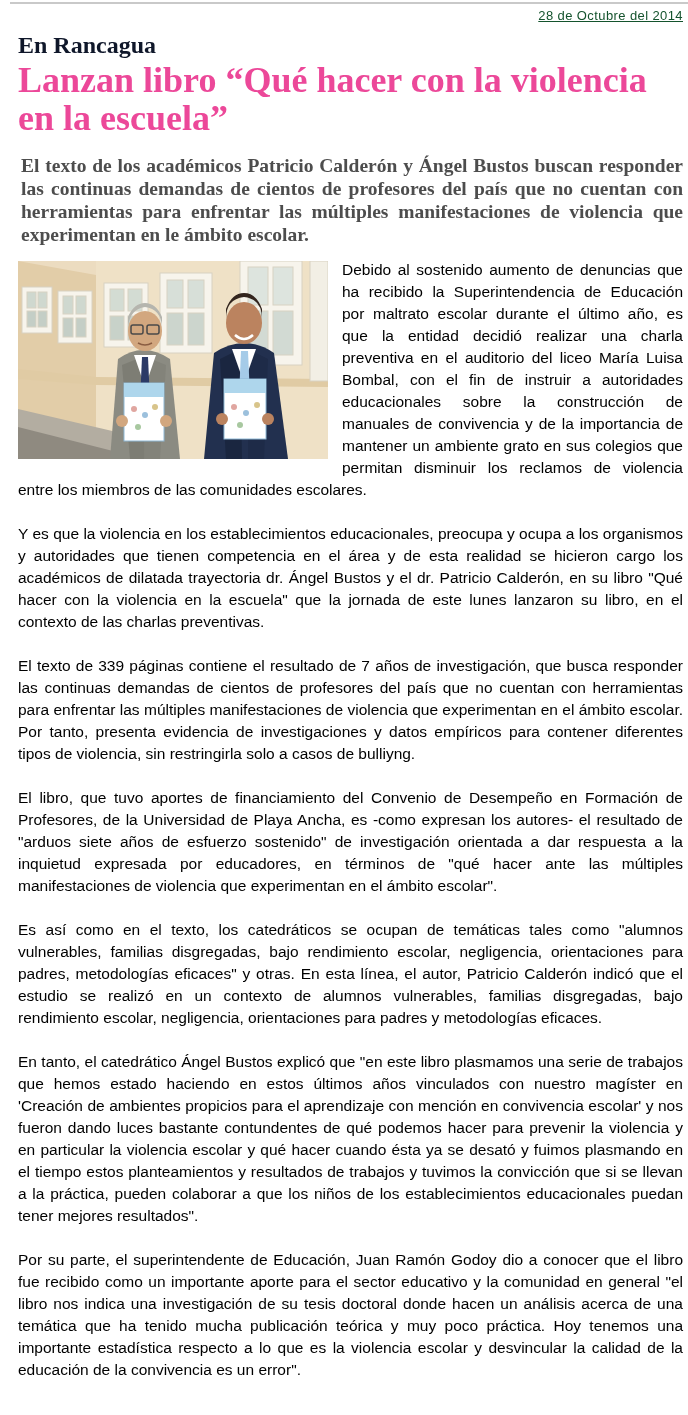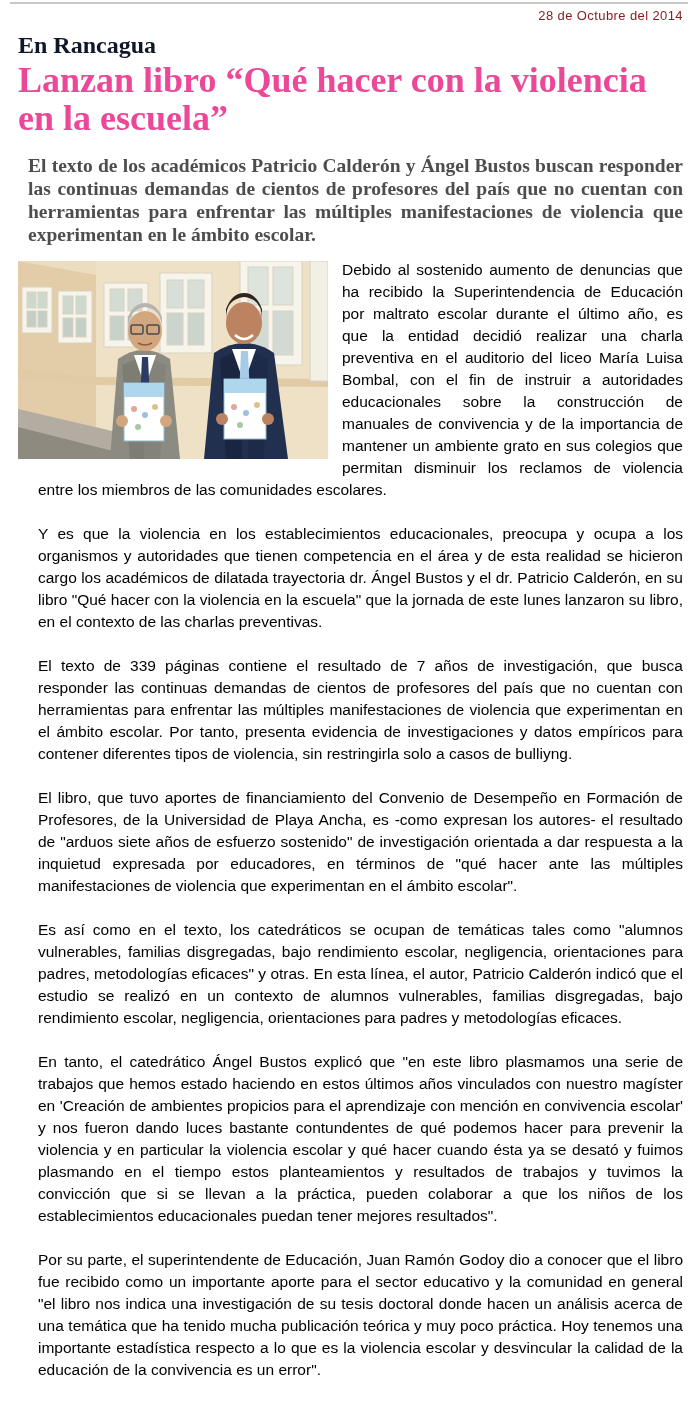--- a/index.html
+++ b/index.html
@@ -11,25 +11,26 @@
     color: #000;
     background: #fff;
   }
   .top-border {
     border-top: 2px solid #c9c9c9;
     margin: 2px -5px 0 -8px;
     height: 0;
   }
   .date-line {
     text-align: right;
-    color: #7f1d1d;
+    color: #14532d;
     font-size: 13px;
     line-height: 16px;
     margin-top: 4px;
     letter-spacing: 0.4px;
+    text-decoration: underline;
   }
   .kicker {
     font-family: "Liberation Serif", serif;
     font-weight: bold;
     font-size: 24px;
     line-height: 26px;
     color: #0f172a;
     margin: 8px 0 0 0;
   }
   .title {
@@ -40,39 +41,39 @@
     color: #ec4899;
     margin: 3px 0 0 0;
   }
   .lead {
     font-family: "Liberation Serif", serif;
     font-weight: bold;
     font-size: 19.5px;
     line-height: 23px;
     color: #4d4d4d;
     text-align: justify;
-    margin: 17px 0 0 10px;
+    margin: 17px 0 0 3px;
   }
   .article-body {
     margin-top: 13px;
     font-size: 15.5px;
     line-height: 22px;
     color: #000;
     text-align: justify;
   }
   .photo {
     float: left;
     width: 310px;
     height: 198px;
     margin: 2px 14px 8px 0;
     overflow: hidden;
   }
   .photo svg { display: block; }
   .byline { margin: 0 0 24px 0; text-align: left; }
-  .para { margin: 0 0 22px 0; padding-left: 20px; }
+  .para { margin: 0 0 22px 0; }
   .para:last-child { margin-bottom: 0; }
   .clear { clear: both; }
 </style>
 </head>
 <body>
 
 <div class="page">
 
   <div class="top-border"></div>
 

